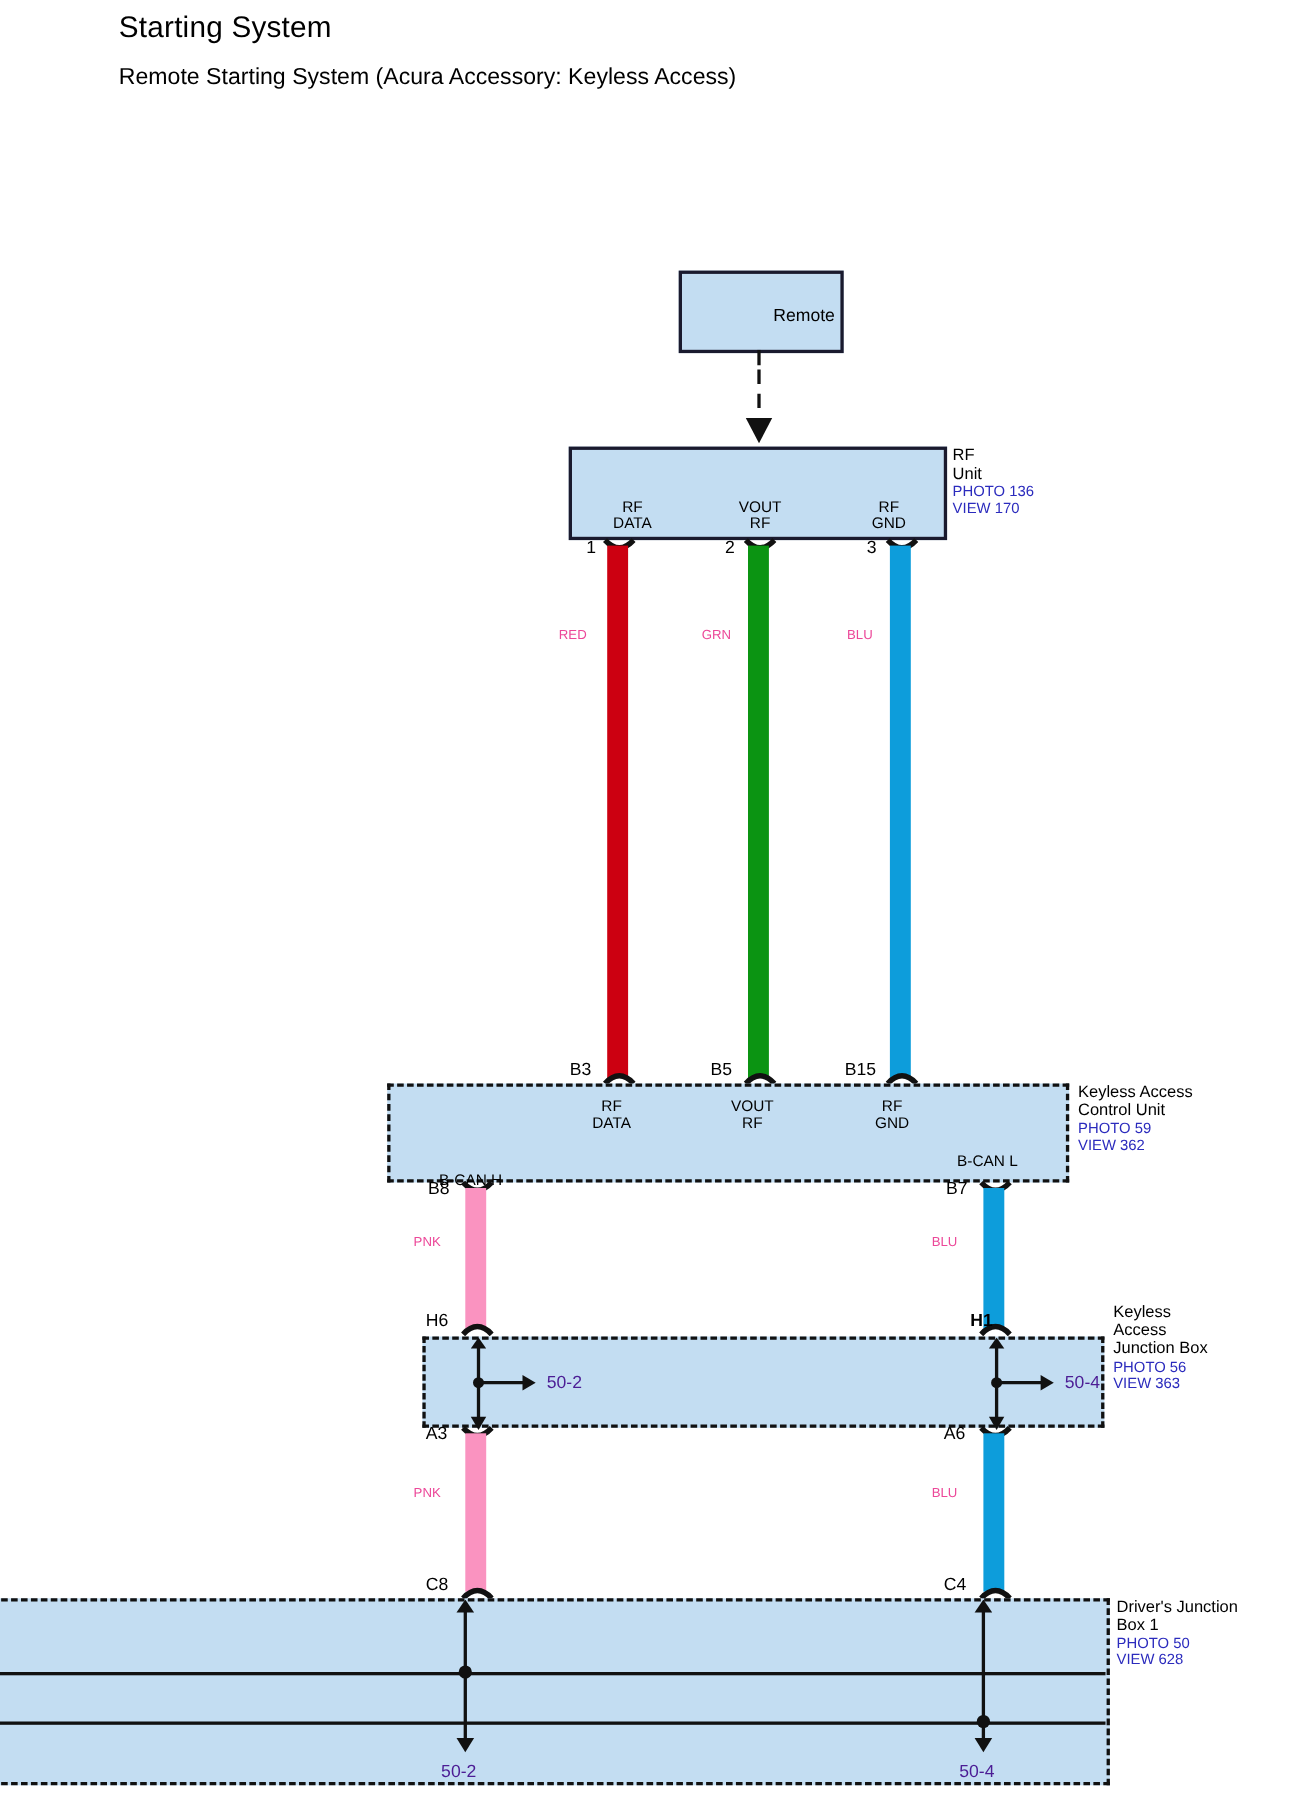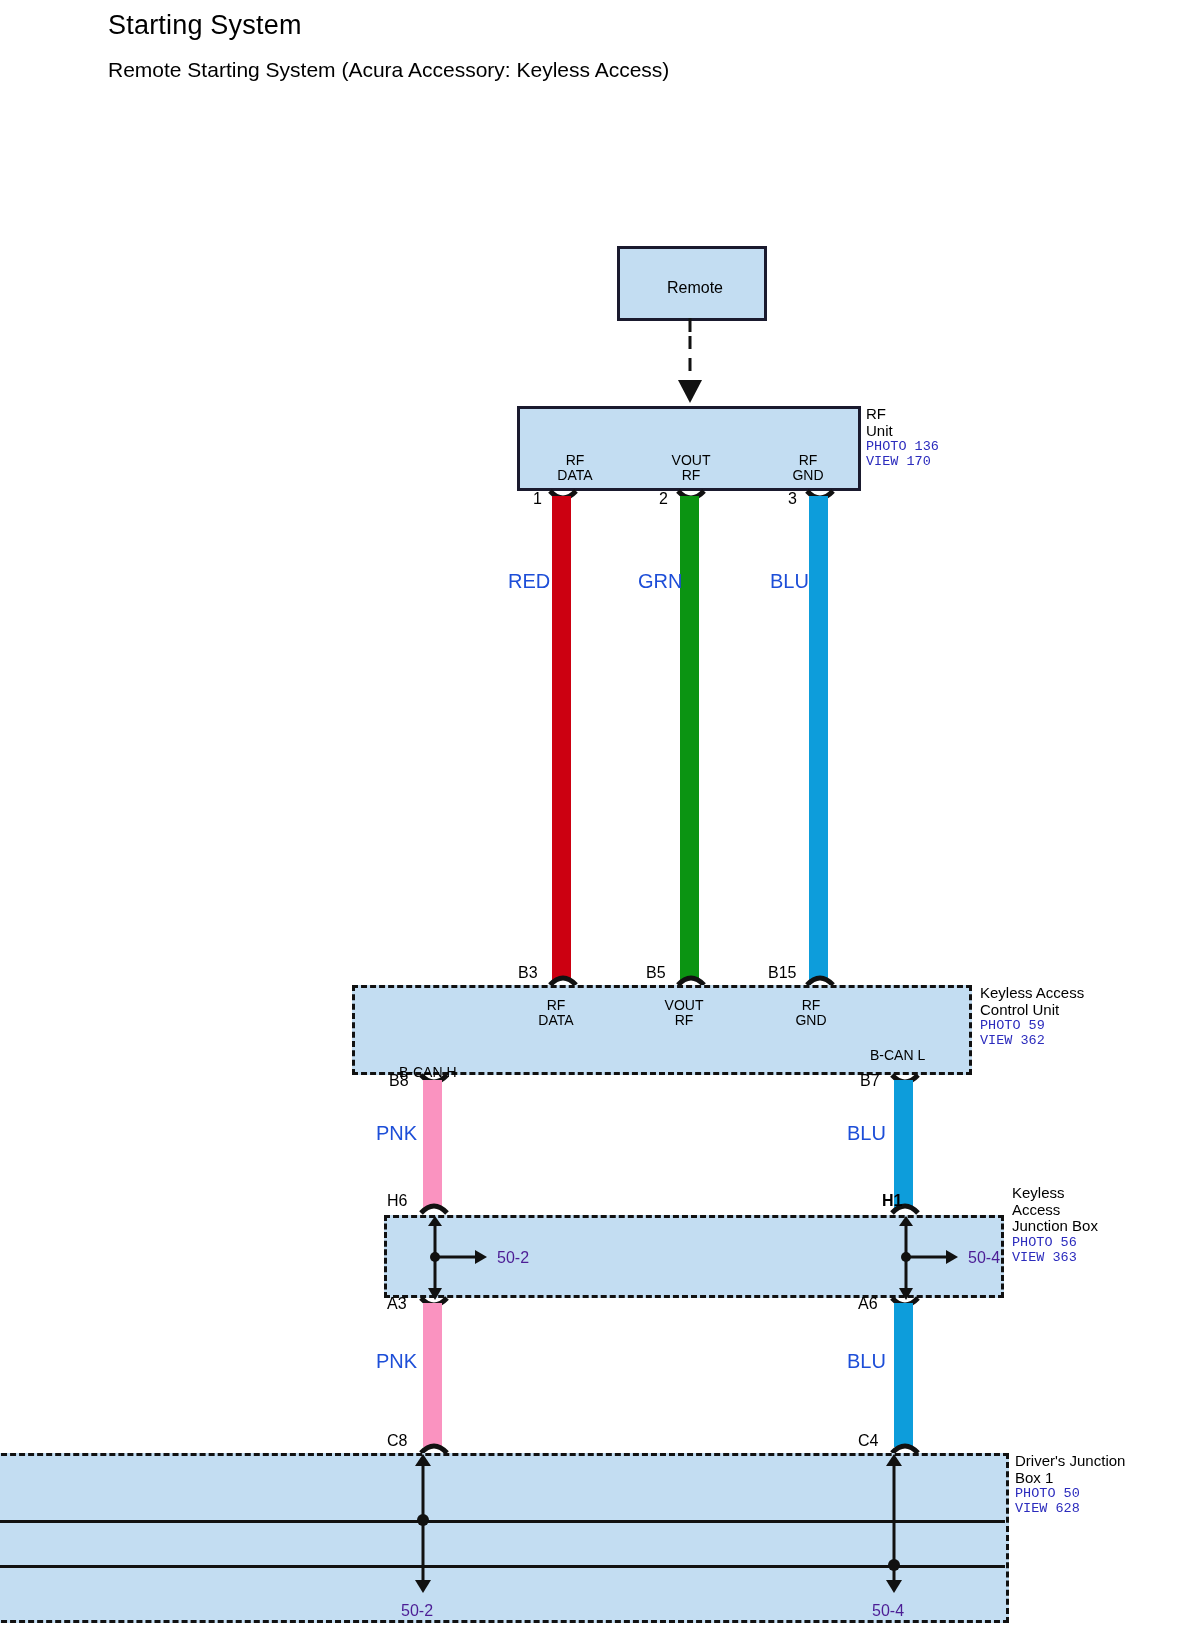--- a/index.html
+++ b/index.html
@@ -49,39 +49,38 @@
     font-size: 15px;
     line-height: 16.5px;
     color: #000;
     white-space: nowrap;
   }
   .box-label-ref {
     font-size: 13.5px;
     line-height: 15px;
     color: #2b2bbd;
     white-space: nowrap;
-    font-family: Liberation Mono, monospace;
   }
 
   
   .pin-name {
     font-size: 14px;
     line-height: 15px;
     text-align: center;
     color: #000;
     white-space: nowrap;
   }
   .pin-num {
     font-size: 16px;
     color: #000;
     white-space: nowrap;
   }
   .wire-color-label {
-    font-size: 20px;
-    color: #1d4ed8;
+    font-size: 12px;
+    color: #ec4899;
     white-space: nowrap;
   }
   .branch-label {
     font-size: 16px;
     color: #4c1d95;
     white-space: nowrap;
   }
   .inbox-side-label {
     font-size: 14px;
     color: #000;
@@ -93,21 +92,21 @@
 </style>
 </head>
 <body>
 
 <div id="page">
 
   <div class="abs title-main">Starting System</div>
   <div class="abs title-sub">Remote Starting System (Acura Accessory: Keyless Access)</div>
 
   <div class="abs box-solid" style="left:617px; top:246px; width:150px; height:75px;">
-    <div class="abs" style="left:0; top:30px; width:150px; text-align:center; font-size:16px;">Remote</div>
+    <div class="abs" style="left:0; top:30px; width:150px; text-align:center; font-size:16px;padding-left:36px;">Remote</div>
   </div>
 
   <svg class="abs" style="left:670px; top:318px;" width="46" height="90">
     <line x1="20" y1="0" x2="20" y2="14" stroke="#111" stroke-width="3"></line>
     <line x1="20" y1="18" x2="20" y2="62" stroke="#111" stroke-width="3" stroke-dasharray="13,9"></line>
     <polygon points="8,62 32,62 20,85" fill="#111"></polygon>
   </svg>
 
   <div class="abs box-solid" style="left:517px; top:406px; width:344px; height:85px;">
     <div class="abs pin-name" style="left:20px; top:44px; width:70px;">

